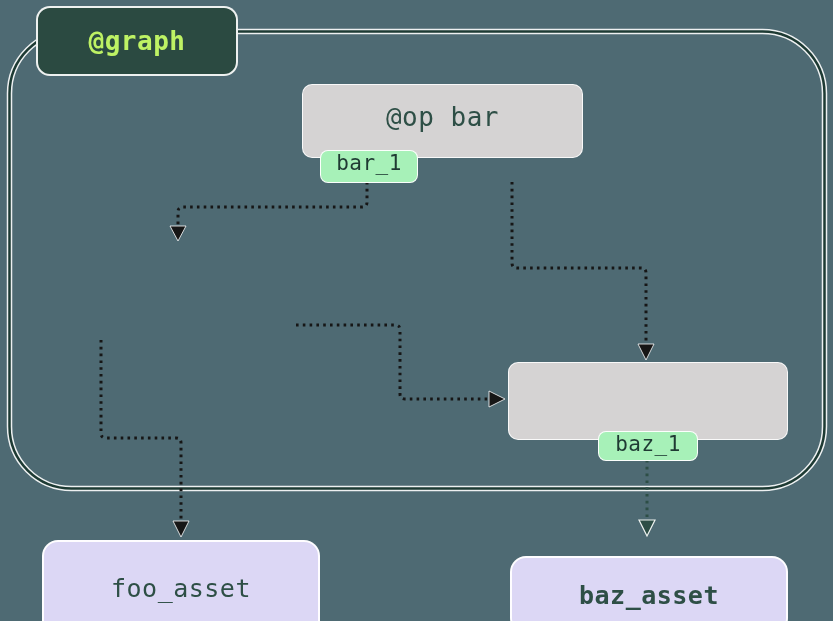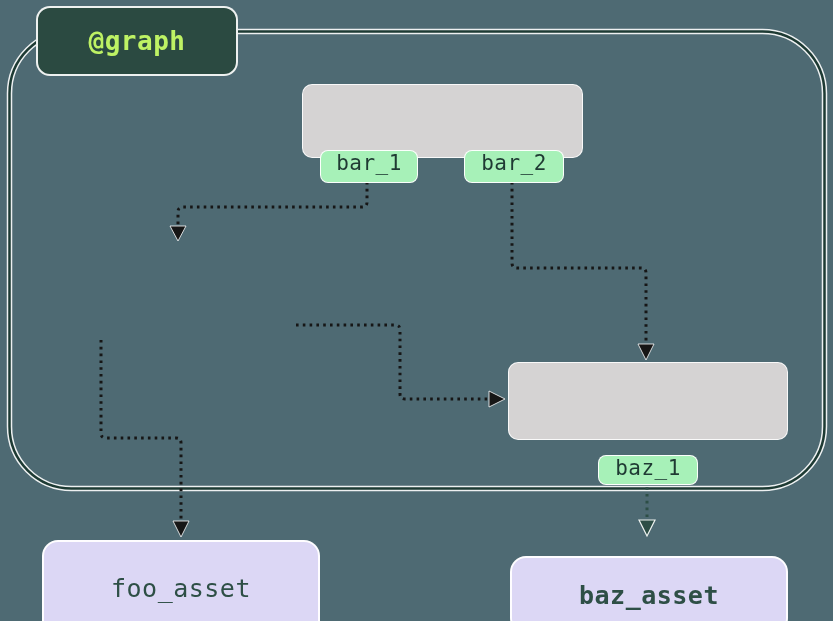--- a/index.html
+++ b/index.html
@@ -26,21 +26,21 @@
   .tab{
     position:absolute;box-sizing:border-box;
     background:#a7f1b8;border:1.5px solid rgba(255,255,255,.95);border-radius:8px;
     color:#1f3a33;font-size:21px;font-weight:500;
     display:flex;align-items:flex-start;justify-content:center;
   }
   .tab-bar1{left:17px;top:65px;width:98px;height:33px;}
   .tab-bar2{left:161px;top:65px;width:100px;height:33px;}
   .tab-foo1{left:16px;top:68px;width:99px;height:30px;}
   .tab-foo2{left:160px;top:68px;width:98px;height:30px;}
-  .tab-baz1{left:89px;top:68px;width:100px;height:30px;margin-top:24px;}
+  .tab-baz1{left:89px;top:68px;width:100px;height:30px;}
   .asset{
     background:#dcd7f5;border:2px solid rgba(255,255,255,.95);border-radius:16px;
     color:#2e4f46;font-size:25px;font-weight:500;letter-spacing:.5px;
   }
   .asset-foo{left:42px;top:540px;width:278px;height:96px;}
   .asset-baz{left:510px;top:556px;width:278px;height:78px;font-weight:bold;}
 </style>
 </head>
 <body>
 
@@ -77,25 +77,23 @@
       <path d="M647,460 L647,519" fill="none" stroke="#2d4e46" stroke-width="3" stroke-dasharray="2.6 4.2"></path>
       <path d="M647,536 L639,520 L655,520 Z" fill="#2d4e46" stroke="#eef2ef" stroke-width="1.2"></path>
     </g>
   </svg>
 
   <div class="node graph-label">
     <span>@graph</span>
   </div>
 
   <div class="node op op-bar">
+    <span class="op-label">@op bar</span>
     <div class="tab tab-bar1">
       <span>bar_1</span>
-    </div>
-    <div class="tab tab-bar2">
-      <span>bar_2</span>
     </div>
   </div>
 
 
   <div class="node op op-baz">
     <div class="tab tab-baz1">
       <span>baz_1</span>
     </div>
   </div>
 

